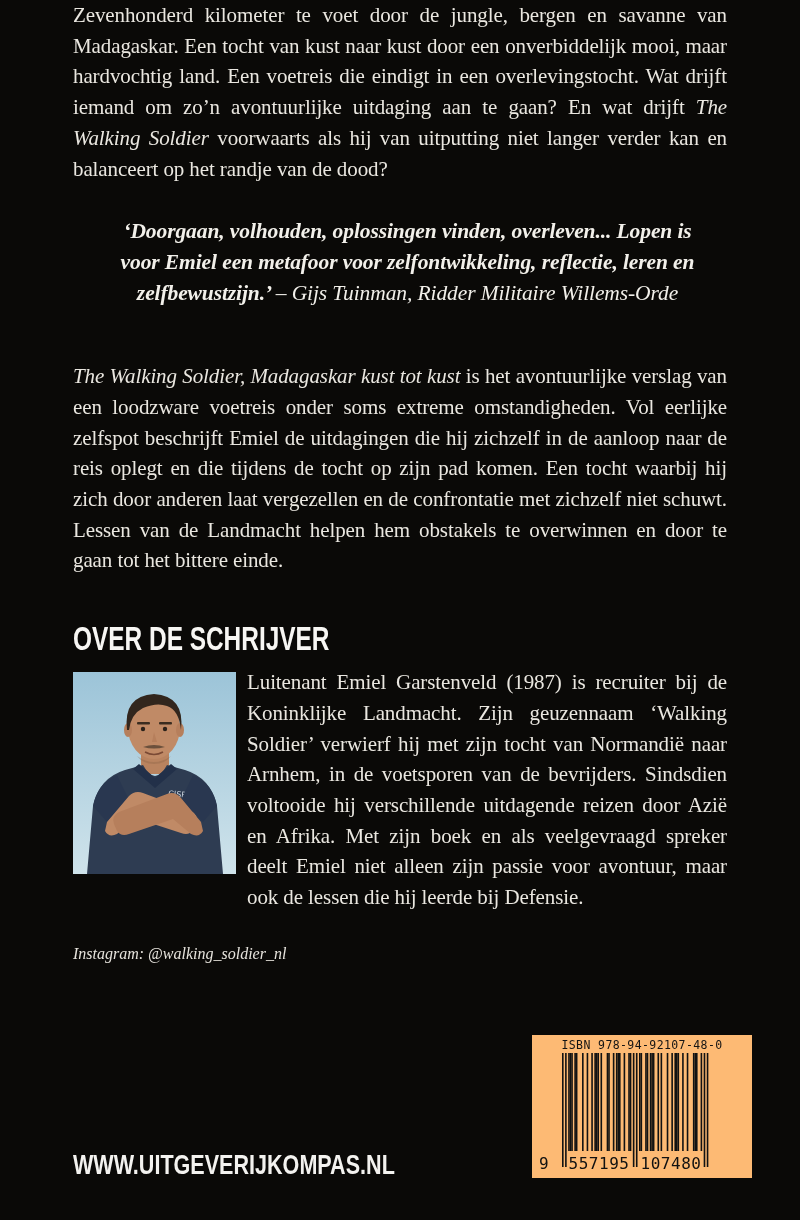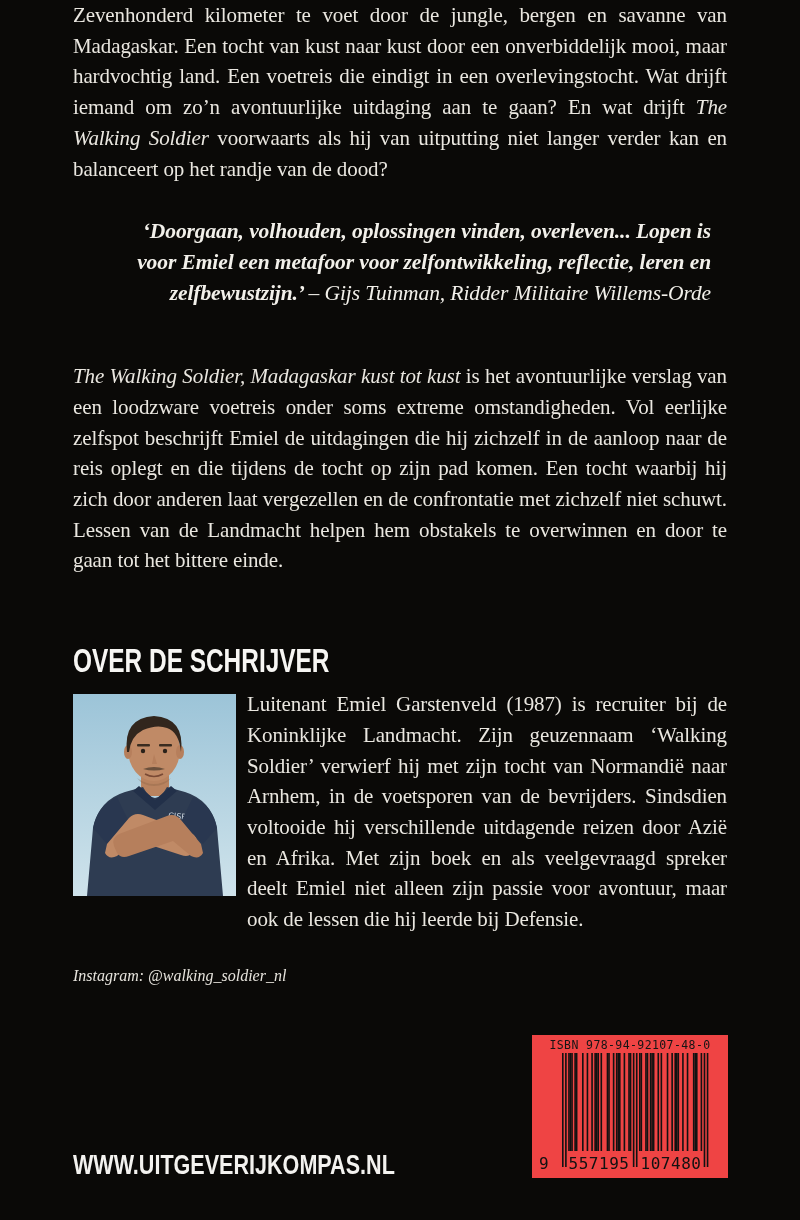--- a/index.html
+++ b/index.html
@@ -19,26 +19,26 @@
     letter-spacing:-0.1px;
   }
   .seg-normal{font-style:normal;}
   .seg-italic{font-style:italic;}
   .seg-bold-italic{font-style:italic;font-weight:700;}
   .p1{margin:0;}
   .quote{
     margin:32px 16px 0 31px;
     font-size:21.5px;
     line-height:31px;
-    text-align:right;
+    text-align:center;
     color:#f2f0ea;
   }
   .p2{margin-top:52px;}
   .section-heading{
-    margin-top:68px;
+    margin-top:46px;
     height:34px;
   }
   .section-heading span{
     display:inline-block;
     font-family:"Liberation Sans", sans-serif;
     font-weight:700;
     font-size:33px;
     line-height:34px;
     letter-spacing:0px;
     color:#f7f6f3;
@@ -59,21 +59,22 @@
     margin-top:32px;
     font-size:16px;
     font-style:italic;
     color:#e6e3dc;
   }
   
   .barcode-box{
     position:absolute;
     left:532px;top:1035px;
     width:196px;height:143px;
-    background:#ef4444;
+    background:#fdba74;
+    padding-left:24px;
   }
   .isbn-label{
     position:absolute;
     top:3px;left:0;right:0;
     text-align:center;
     font-family:"DejaVu Sans Mono", monospace;
     font-size:11.5px;
     letter-spacing:0.4px;
     color:#141414;
     white-space:nowrap;

